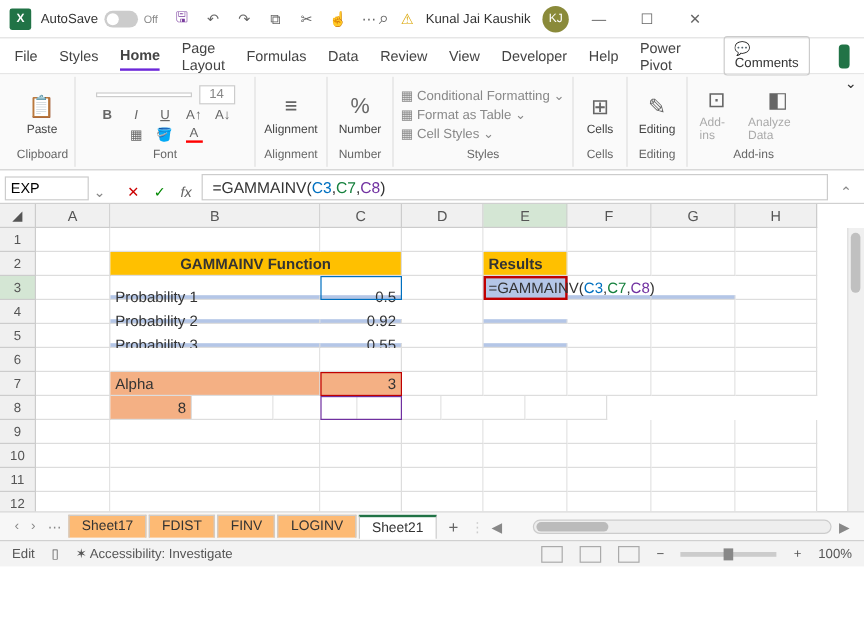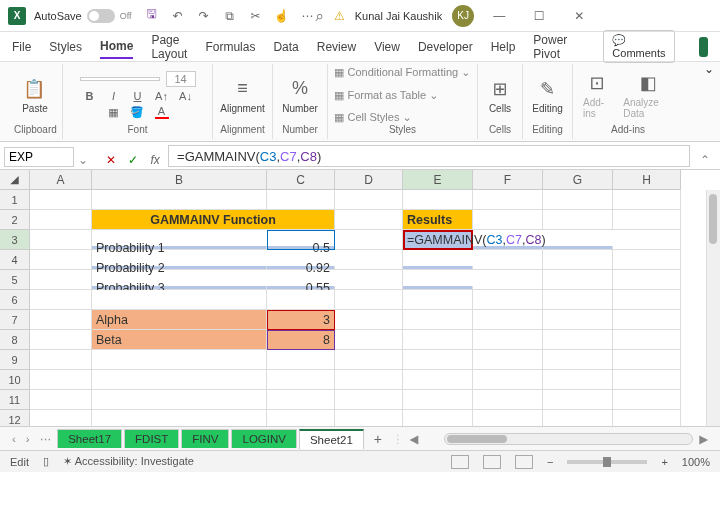--- a/index.html
+++ b/index.html
@@ -37,21 +37,21 @@
 .font-box { border: 1px solid #ccc; background: #fff; font-size: 11px; padding: 1px 4px; min-width: 60px; color: #888; }
 .mini-row { display: flex; gap: 6px; align-items: center; margin: 1px 0; }
 .mini-icon { width: 14px; height: 14px; color: #666; font-size: 11px; display: flex; align-items: center; justify-content: center; }
 
 
 .formula-bar { height: 28px; display: flex; align-items: flex-end; border-bottom: 1px solid #d0d0d0; padding: 2px 4px; gap: 4px; }
 .name-box { width: 70px; border: 1px solid #ccc; padding: 2px 4px; font-size: 12px; background: #fff; }
 .fb-btn { width: 18px; text-align: center; color: #666; font-size: 12px; }
 .fb-input { flex: 1; border: 1px solid #ccc; padding: 2px 8px; font-size: 13px; background: #fff; height: 22px; display: flex; align-items: center; }
 .ref-blue { color: #0070c0; }
-.ref-red  { color: #8b5cf6; }
+.ref-red  { color: #15803d; }
 .ref-pur  { color: #7030a0; }
 
 
 .grid-wrap { position: relative; height: 256px; overflow: hidden; }
 .rowh { width: 30px; height: 20px; background: #f0f0f0; border-right: 1px solid #ccc; border-bottom: 1px solid #ccc; display: flex; align-items: center; justify-content: center; font-size: 11px; color: #555; }
 .colh { height: 20px; background: #f0f0f0; border-right: 1px solid #ccc; border-bottom: 1px solid #ccc; display: flex; align-items: center; justify-content: center; font-size: 12px; color: #555; }
 .colh.active, .rowh.active { background: #d4e6d4; }
 .rows { position: relative; }
 .row { display: flex; height: 20px; }
 .cell { border-right: 1px solid #ddd; border-bottom: 1px solid #ddd; display: flex; align-items: center; padding: 0 4px; font-size: 12.5px; background: #fff; overflow: visible; white-space: nowrap; }
@@ -62,21 +62,21 @@
 .num { justify-content: flex-end; }
 .sel-e3 { border: 2px solid #c00000 !important; position: relative; z-index: 5; background: #b4c6e7 !important; }
 .formula-overlay { position: absolute; left: 403px; top: 60px; height: 20px; font-size: 12.5px; z-index: 10; display: flex; align-items: center; padding-left: 4px; pointer-events: none; }
 .ref-box-c3 { position: absolute; left: 267px; top: 60px; width: 68px; height: 20px; border: 1.5px solid #0070c0; z-index: 3; pointer-events: none; }
 .ref-box-c7 { position: absolute; left: 267px; top: 140px; width: 68px; height: 20px; border: 1.5px solid #c00000; z-index: 3; pointer-events: none; }
 .ref-box-c8 { position: absolute; left: 267px; top: 160px; width: 68px; height: 20px; border: 1.5px solid #7030a0; z-index: 3; pointer-events: none; }
 
 
 .sheet-tabs { height: 24px; border-top: 1px solid #d0d0d0; display: flex; align-items: center; padding: 0 8px; gap: 2px; background: #f7f7f7; font-size: 11.5px; }
 .sheet-tabs .nav { padding: 0 4px; color: #888; }
-.sheet-tab { padding: 3px 10px; border: 1px solid #ccc; border-bottom: none; background: #22c55e; border-radius: 0 0 0 0; }
+.sheet-tab { padding: 3px 10px; border: 1px solid #ccc; border-bottom: none; background: #fdba74; border-radius: 0 0 0 0; }
 .sheet-tab.active { background: #fff; border-top: 2px solid #217346; }
 .sheet-tabs .add { padding: 0 8px; font-size: 14px; color: #666; }
 .scroll-track { flex: 1; height: 12px; background: #eee; border: 1px solid #ccc; border-radius: 6px; margin-left: 20px; position: relative; }
 .scroll-thumb { position: absolute; left: 2px; top: 1px; width: 60px; height: 8px; background: #bbb; border-radius: 4px; }
 
 
 .statusbar { height: 22px; background: #f3f3f3; border-top: 1px solid #d0d0d0; display: flex; align-items: center; padding: 0 10px; font-size: 11px; color: #555; gap: 14px; }
 .statusbar .spacer { flex: 1; }
 .statusbar .view-btn { width: 18px; height: 14px; border: 1px solid #aaa; }
 .zoom-track { width: 80px; height: 4px; background: #ccc; position: relative; }
@@ -181,21 +181,21 @@
   <div class="ribbon-group" style="width:55px;">
     <div class="content">
         <div class="big-btn">
           <div class="icn">%</div>
           <span>Number</span>
         </div>
       </div>
     <div class="label">Number</div>
   </div>
   <div class="ribbon-group" style="width:150px;">
-    <div class="content" style="flex-direction:column;align-items:flex-start;gap:3px;font-size:11px;color:#888;justify-content:space-between;">
+    <div class="content" style="flex-direction:column;align-items:flex-start;gap:3px;font-size:11px;color:#888;">
       <div>▦ <span>Conditional Formatting</span> ⌄</div>
       <div>▦ <span>Format as Table</span> ⌄</div>
       <div>▦ <span>Cell Styles</span> ⌄</div>
     </div>
     <div class="label">Styles</div>
   </div>
   <div class="ribbon-group" style="width:45px;">
     <div class="content">
         <div class="big-btn">
           <div class="icn">⊞</div>
@@ -327,21 +327,20 @@
         <div class="cell w-c cell-org num">3</div>
         <div class="cell w-d"></div>
         <div class="cell w-e"></div>
         <div class="cell w-f"></div>
         <div class="cell w-g"></div>
         <div class="cell w-h"></div>
       </div>
     <div class="row">
         <div class="rowh">8</div>
         <div class="cell w-a"></div>
-        <div class="cell w-b cell-org">Beta</div>
         <div class="cell w-c cell-org num">8</div>
         <div class="cell w-d"></div>
         <div class="cell w-e"></div>
         <div class="cell w-f"></div>
         <div class="cell w-g"></div>
         <div class="cell w-h"></div>
       </div>
     <div class="row">
         <div class="rowh">9</div>
         <div class="cell w-a"></div>

